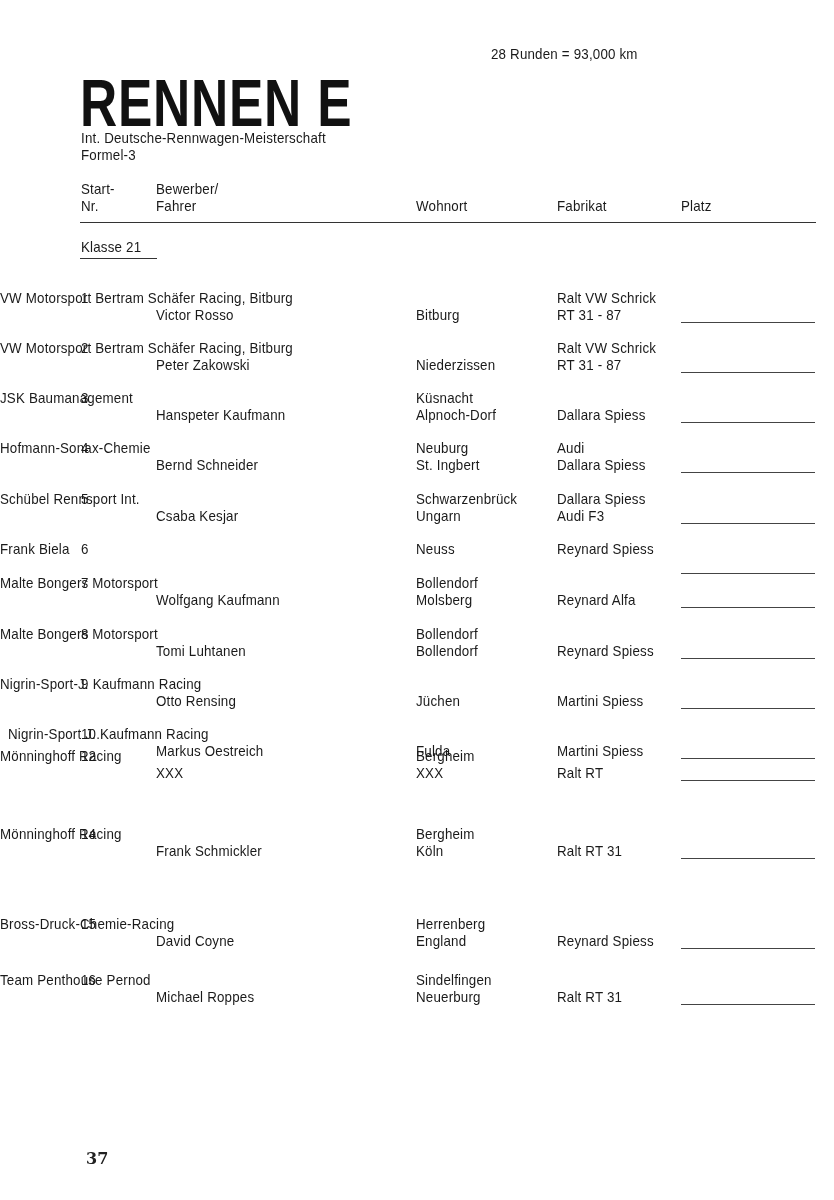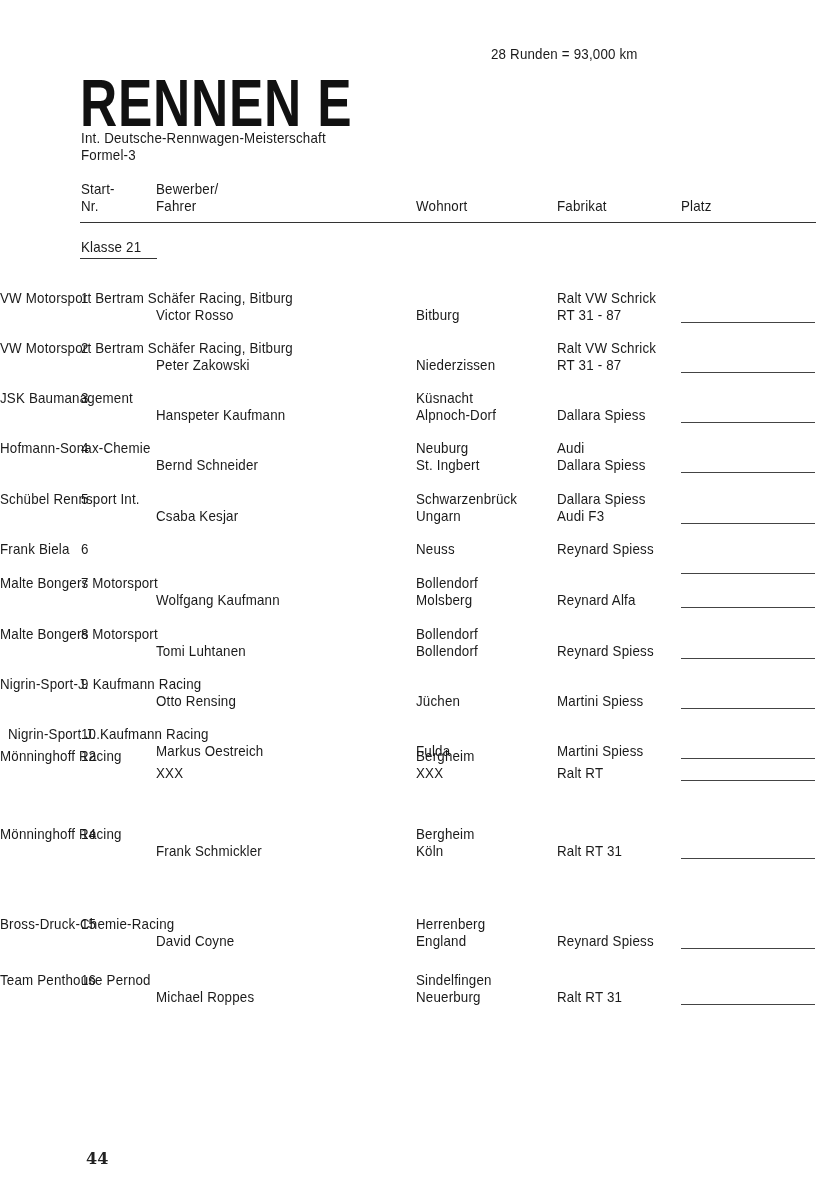--- a/index.html
+++ b/index.html
@@ -210,13 +210,13 @@
       <div class="txt bewerber">Team Penthouse Pernod</div>
       <div class="txt fahrer">Michael Roppes</div>
       <div class="txt wohn1">Sindelfingen</div>
       <div class="txt wohn2">Neuerburg</div>
       <div class="txt fab1"></div>
       <div class="txt fab2">Ralt RT 31</div>
       <div class="platz"></div>
     </div>
   </div>
 
-<div id="page-number">44</div>
+<div id="page-number">37</div>
 
 </body></html>

